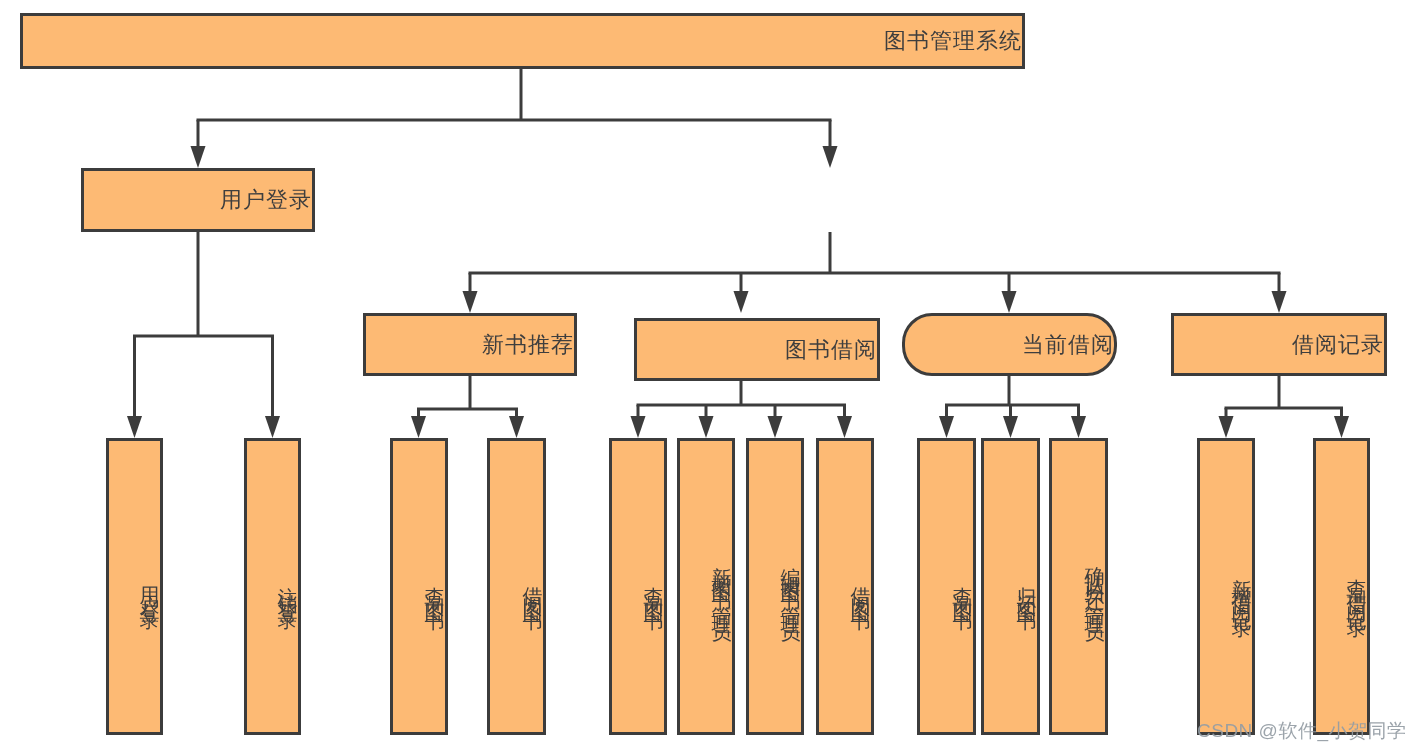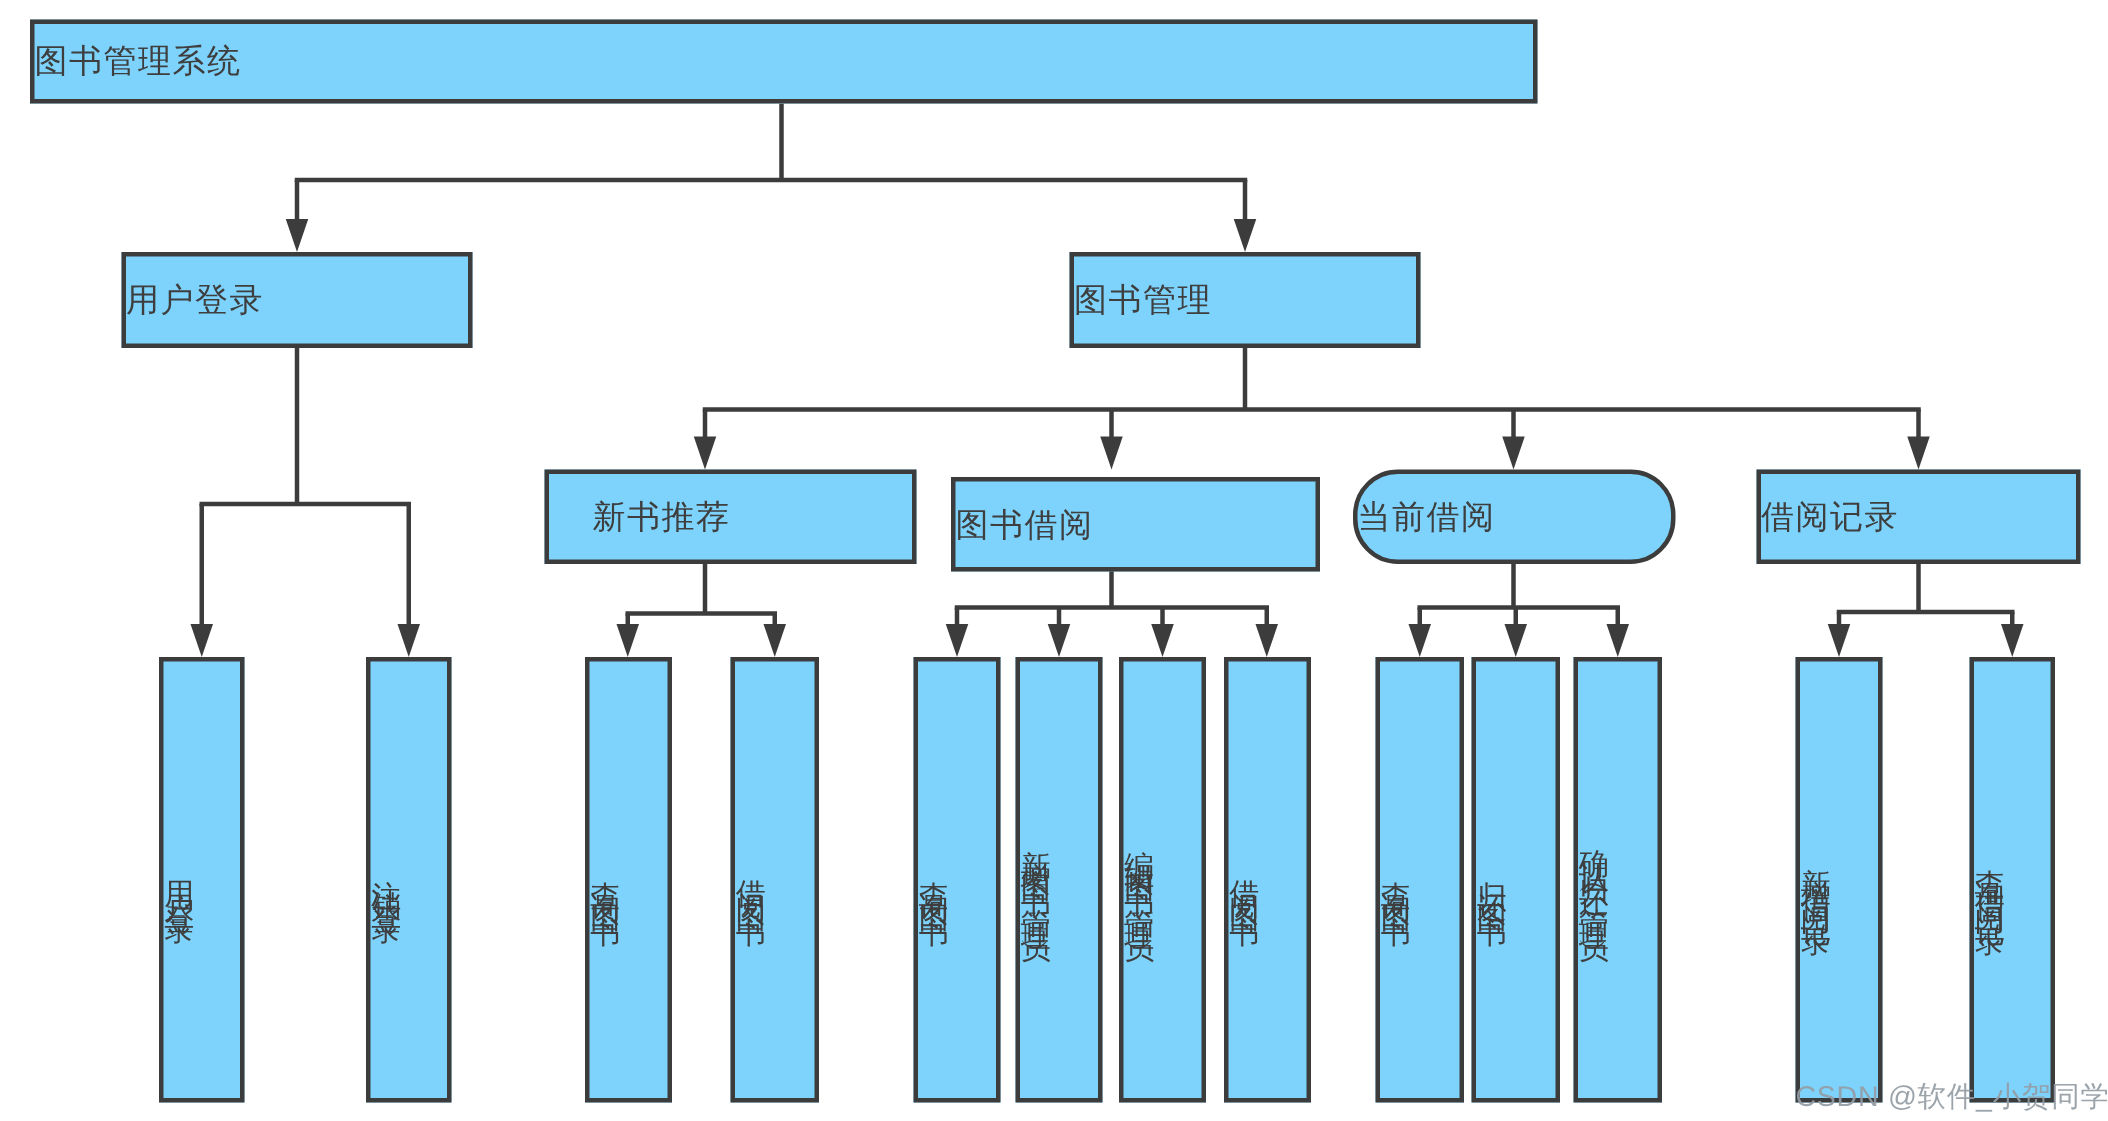--- a/index.html
+++ b/index.html
@@ -2,25 +2,25 @@
 <html><head>
 <meta charset="utf-8">
 <style>
   html,body{margin:0;padding:0;background:#ffffff;}
   body{font-family:"Liberation Sans","DejaVu Sans",sans-serif;}
   #stage{position:relative;width:1405px;height:747px;background:#ffffff;overflow:hidden;}
   #wires{position:absolute;left:0;top:0;z-index:1;}
   .node{
     position:absolute;
     border:3px solid #3c3c3c;
-    background:#7dd3fc;
+    background:#fdba74;
     box-sizing:border-box;
     display:flex;
     align-items:center;
-    justify-content:flex-start;
+    justify-content:flex-end;
     color:#3e3e3e;
     z-index:2;
   }
   .hlabel{font-size:22px;letter-spacing:1px;white-space:nowrap;}
   .leaf .vlabel{
     writing-mode:vertical-rl;
     text-orientation:mixed;
     font-size:20px;
     letter-spacing:8px;
     line-height:1;
@@ -106,25 +106,22 @@
     </g>
   </svg>
 
   <div class="node" style="left:20px;top:13px;width:1005px;height:56px;">
     <span class="hlabel">图书管理系统</span>
   </div>
 
   <div class="node" style="left:81px;top:168px;width:234px;height:64px;">
     <span class="hlabel">用户登录</span>
   </div>
-  <div class="node" style="left:713px;top:168px;width:234px;height:64px;">
-    <span class="hlabel">图书管理</span>
-  </div>
 
-  <div class="node" style="left:363px;top:313px;width:248px;height:63px;padding-left:29px;">
+  <div class="node" style="left:363px;top:313px;width:214px;height:63px;padding-left:29px;">
     <span class="hlabel">新书推荐</span>
   </div>
   <div class="node" style="left:634px;top:318px;width:246px;height:63px;">
     <span class="hlabel">图书借阅</span>
   </div>
   <div class="node" style="left:902px;top:313px;width:215px;height:63px;border-radius:30px;">
     <span class="hlabel">当前借阅</span>
   </div>
   <div class="node" style="left:1171px;top:313px;width:216px;height:63px;">
     <span class="hlabel">借阅记录</span>

